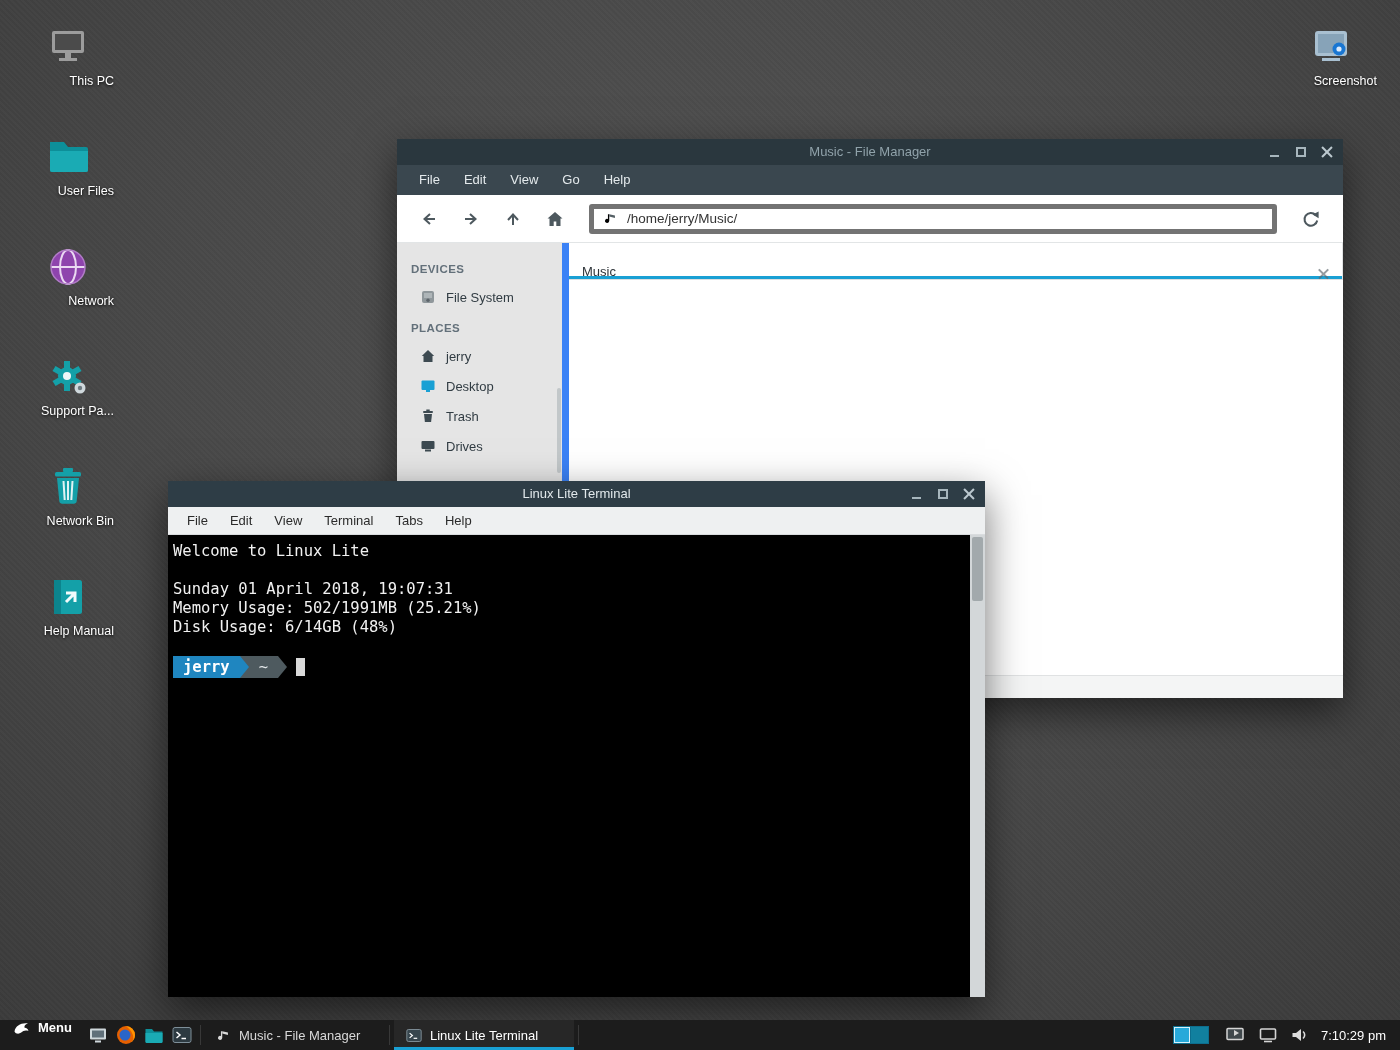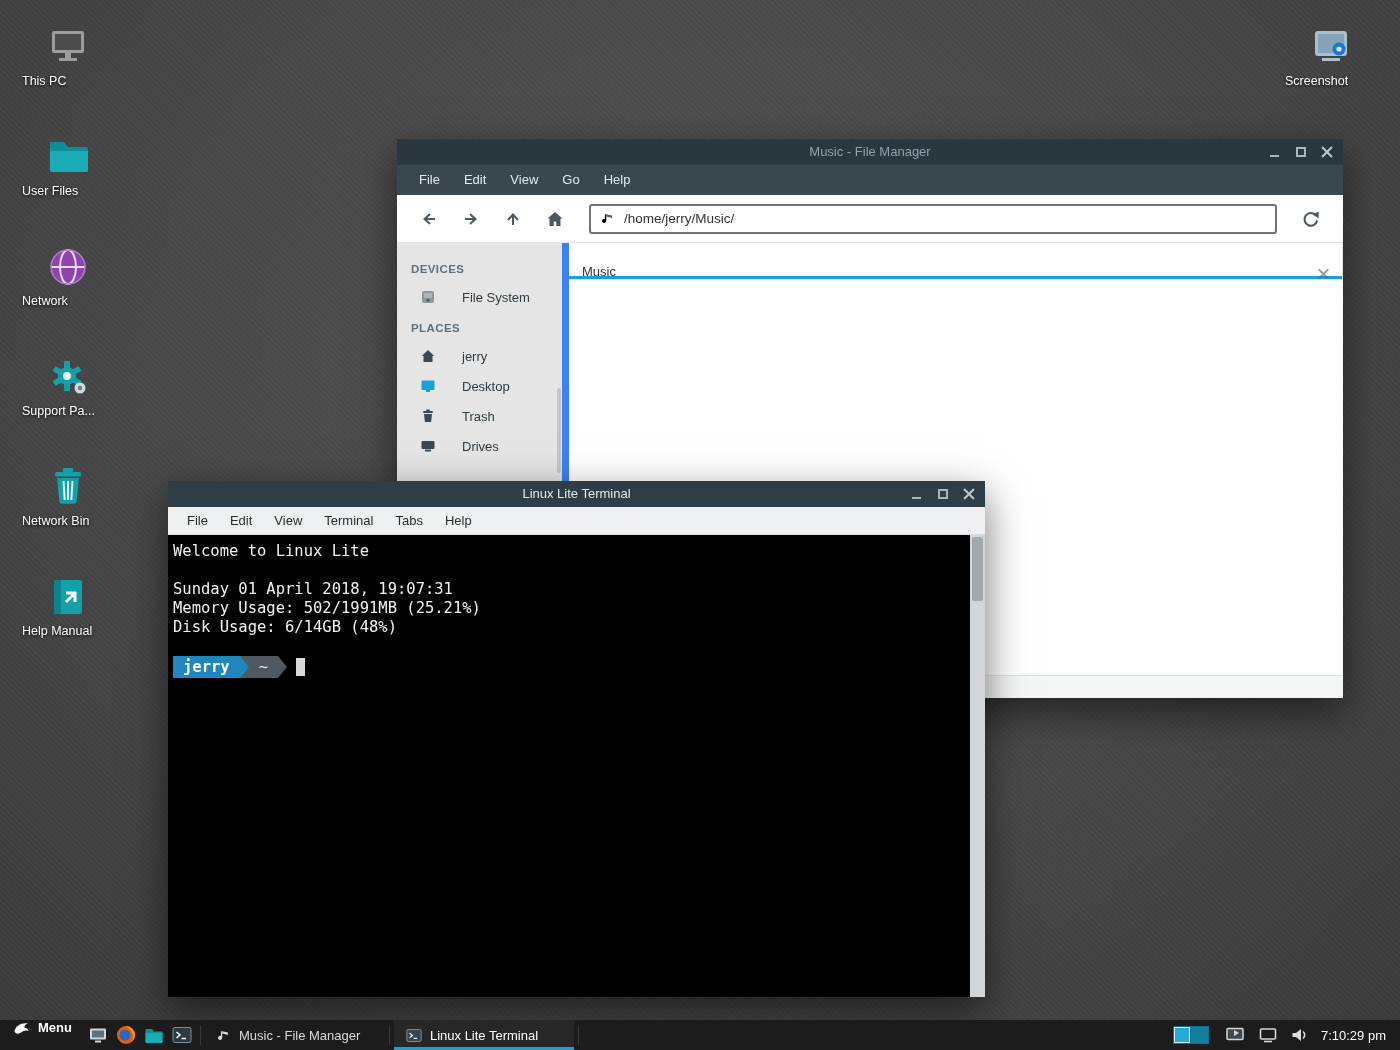--- a/index.html
+++ b/index.html
@@ -2,21 +2,21 @@
 <html><head>
 <meta charset="utf-8">
 <style>
   *{margin:0;padding:0;box-sizing:border-box}
   html,body{width:1400px;height:1050px;overflow:hidden;font-family:"Liberation Sans",sans-serif;background:#474747}
   
   .desktop{position:absolute;left:0;top:0;width:1400px;height:1020px;
     background:
       repeating-linear-gradient(45deg, rgba(255,255,255,.015) 0 2px, rgba(0,0,0,.015) 2px 4px),
       radial-gradient(ellipse at 50% 38%, #535353 0%, #484848 55%, #3b3b3b 100%);}
-  .dicon{position:absolute;width:92px;text-align:left;color:#fff;cursor:default}
+  .dicon{position:absolute;width:92px;text-align:right;color:#fff;cursor:default}
   .dicon .ic{width:44px;height:44px;margin:0 auto 5px;display:flex;align-items:center;justify-content:center}
   .dicon .lbl{font-size:12.5px;text-shadow:0 1px 3px rgba(0,0,0,.95);white-space:nowrap}
   
   .window{position:absolute;display:flex;flex-direction:column;box-shadow:0 14px 38px rgba(0,0,0,.55);background:#fff}
   .titlebar{height:26px;position:relative;flex:none}
   .title{position:absolute;left:0;right:0;top:0;line-height:26px;text-align:center;font-size:13px}
   .controls{position:absolute;right:10px;top:0;height:26px;display:flex;align-items:center;gap:14px}
   .wc{width:12px;height:12px;position:relative;cursor:pointer}
   .wc-min::after{content:"";position:absolute;left:1px;right:2px;bottom:1px;height:2px;background:#a7b6bd}
   .wc-max::after{content:"";position:absolute;inset:1px;border:2px solid #a7b6bd}
@@ -24,25 +24,25 @@
   .wc-close::before{transform:rotate(45deg)}
   .wc-close::after{transform:rotate(-45deg)}
   
   .fm{left:397px;top:139px;width:946px;height:559px;z-index:2}
   .fm .titlebar{background:#2a373e}
   .fm .title{color:#90a2aa}
   .fm-menubar{height:30px;background:#3a474f;display:flex;align-items:center;padding-left:10px;flex:none}
   .fm-menubar .mi{color:#e4eaec;font-size:13px;line-height:30px;padding:0 12px;cursor:pointer}
   .fm-toolbar{height:48px;background:#fff;border-bottom:1px solid #e2e5e6;display:flex;align-items:center;padding:0 14px;flex:none}
   .tbtn{width:36px;height:34px;display:flex;align-items:center;justify-content:center;margin-right:6px;border-radius:3px;cursor:pointer}
-  .pathfield{flex:1;height:30px;border:2px solid #737373;border-radius:3px;background:#fff;display:flex;align-items:center;gap:9px;padding:0 10px;margin:0 16px 0 10px;font-size:13.5px;color:#333}
+  .pathfield{flex:1;height:30px;border:5px solid #737373;border-radius:3px;background:#fff;display:flex;align-items:center;gap:9px;padding:0 10px;margin:0 16px 0 10px;font-size:13.5px;color:#333}
   .fm-body{flex:1;display:flex;min-height:0}
   .fm-sidebar{width:172px;border-right:7px solid #3b82f6;padding-top:10px;position:relative;background:#e5e5e5;flex:none}
   .side-h{font-size:11.5px;font-weight:bold;color:#63707a;padding:10px 0 7px 14px;letter-spacing:.4px}
-  .side-item{display:flex;align-items:center;gap:26px;padding:7px 0 7px 23px;font-size:13px;color:#313c43;cursor:pointer}
+  .side-item{display:flex;align-items:center;gap:10px;padding:7px 0 7px 23px;font-size:13px;color:#313c43;cursor:pointer}
   .side-scroll{position:absolute;right:1px;top:145px;width:4px;height:85px;background:#c2c7c9;border-radius:2px}
   .fm-main{flex:1;display:flex;flex-direction:column;min-width:0}
   .fm-tabs{height:37px;display:flex;background:#f6f7f7;border-bottom:1px solid #dddfe0;flex:none}
   .tab{flex:1;display:flex;align-items:flex-end;padding:0 13px;font-size:13px;color:#8d9499;border-right:1px solid #e1e3e4;cursor:pointer;position:relative}
   .tab.active{background:#fff;color:#2d3338;box-shadow:inset 0 -3px 0 #19a0d4}
   .x-icon{width:11px;height:11px;position:relative;margin-left:auto;cursor:pointer;opacity:.65}
   .x-icon::before,.x-icon::after{content:"";position:absolute;left:-1px;top:4.5px;width:13px;height:1.6px;background:#5c666c}
   .x-icon::before{transform:rotate(45deg)}
   .x-icon::after{transform:rotate(-45deg)}
   .fm-content{flex:1;background:#fff}

